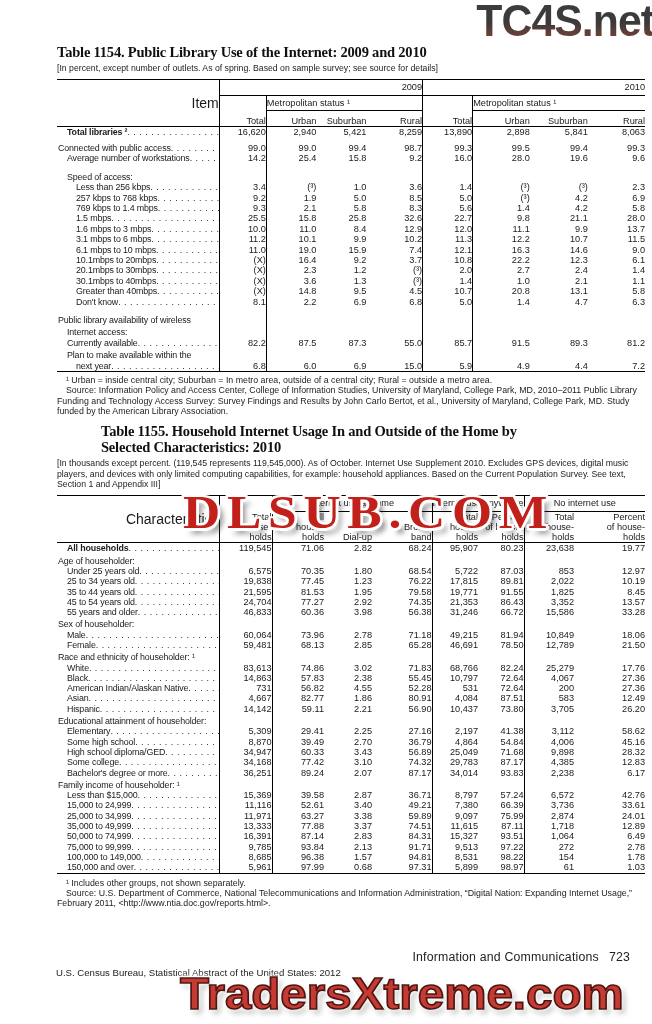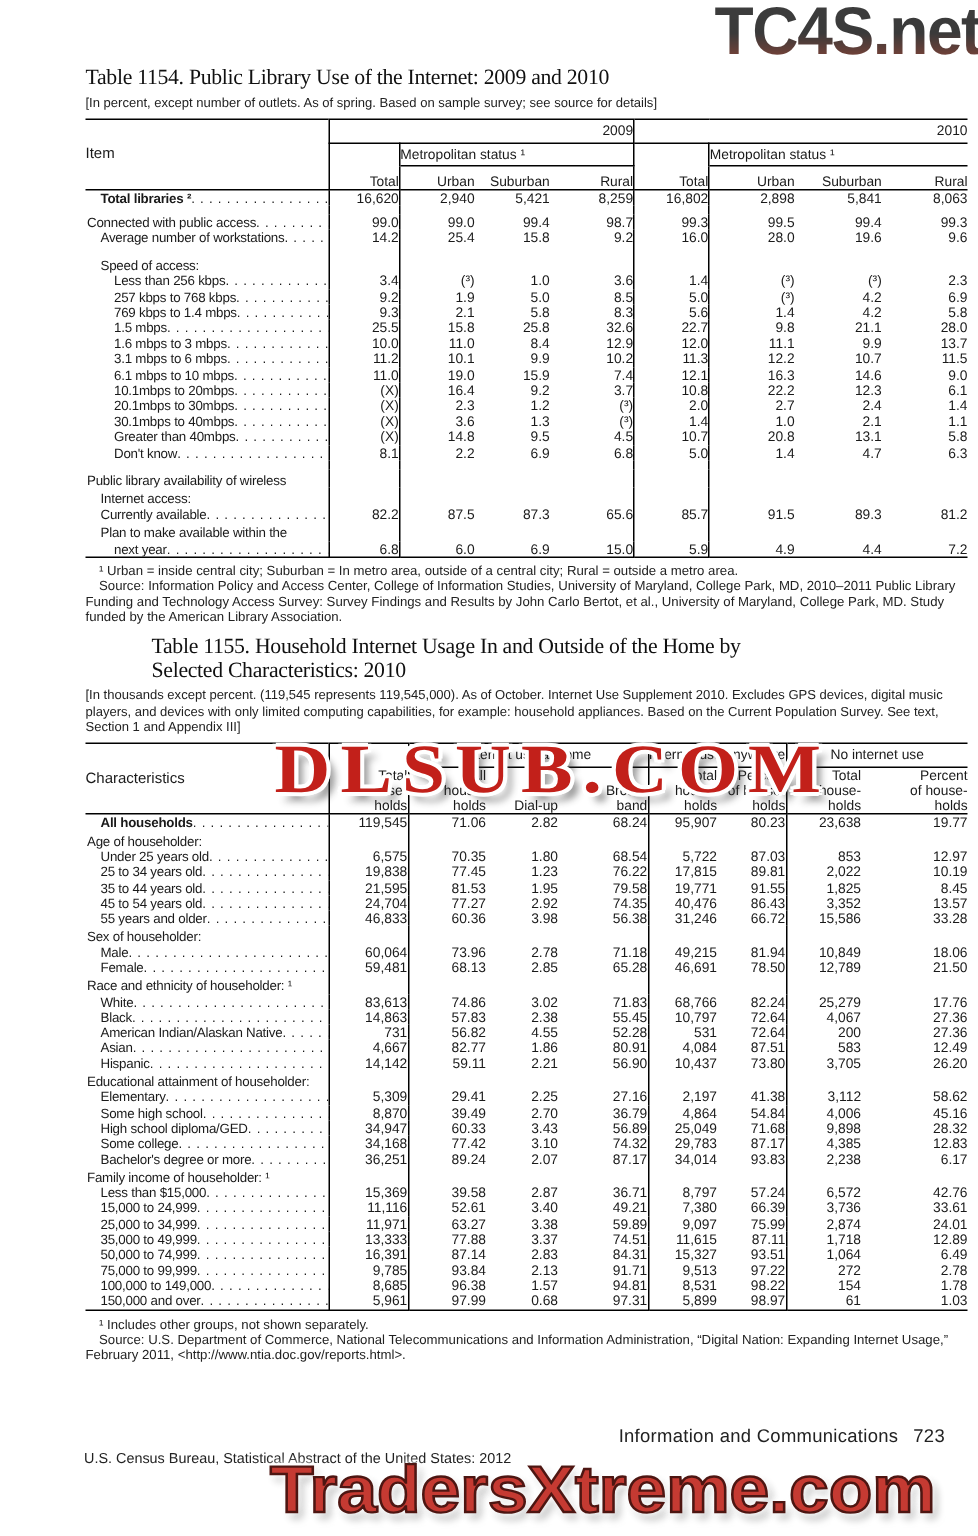--- a/index.html
+++ b/index.html
@@ -1,33 +1,33 @@
 <!DOCTYPE html>
 <html><head>
 <meta charset="utf-8">
 <style>
   html,body{margin:0;padding:0;}
   body{width:652px;height:1024px;background:#fff;font-family:"Liberation Sans",sans-serif;color:#1a1a1a;}
   .page{position:relative;width:652px;height:1024px;overflow:hidden;background:#fff;}
   .content{position:absolute;top:0;left:57px;width:588px;padding-top:44px;}
 
-  .t-title{font-family:"Liberation Serif",serif;font-weight:normal;font-size:14.5px;line-height:16px;color:#101010;margin:0 0 3px 0;letter-spacing:-0.2px;}
+  .t-title{font-family:"Liberation Serif",serif;font-weight:bold;font-size:14.5px;line-height:16px;color:#101010;margin:0 0 3px 0;letter-spacing:-0.2px;}
   .t-title .tline{display:block;margin-left:44px;}
   .t-note{font-size:8.7px;line-height:10.5px;color:#222;margin:0 0 5px 0;}
 
   table.stat{border-collapse:collapse;width:588px;table-layout:fixed;border-top:1.1px solid #000;}
   table.stat th,table.stat td{padding:0;font-weight:normal;}
   .bR{border-right:1px solid #000;}
   .ub{border-bottom:1px solid #000;}
   thead th{font-size:9.2px;color:#1a1a1a;}
   .yearhead{text-align:right;height:15px;vertical-align:middle;}
   .metrohead{text-align:left;height:14px;vertical-align:middle;}
   .colhead{ text-align:right;padding-right:5px;height:15px;vertical-align:bottom;padding-bottom:2px;}
   .hdrbottom th{border-bottom:1.2px solid #000;}
-  .itemhead,.charhead{text-align:left;vertical-align:middle;font-size:10px;border-bottom:1.2px solid #000;}
+  .itemhead,.charhead{text-align:right;vertical-align:middle;font-size:14px;border-bottom:1.2px solid #000;}
   .grouphead{text-align:center;height:15px;vertical-align:middle;}
   .stack{text-align:right;padding:0 4px 2px 0;vertical-align:bottom;white-space:pre-line;line-height:10.2px;font-size:9.2px;}
 
   tbody td{font-size:9.2px;height:10.4px;line-height:10.4px;vertical-align:bottom;}
   #tb1155 td{height:10.3px;line-height:10.3px;}
   tbody tr:last-child td{border-bottom:1.2px solid #000;}
   .num{text-align:right;padding-right:5px;white-space:nowrap;}
   .lblcell{overflow:hidden;}
   .lblwrap{display:flex;align-items:flex-start;overflow:hidden;}
   .lbltxt{white-space:nowrap;font-size:8.9px;letter-spacing:-0.15px;}
@@ -109,21 +109,21 @@
             <td class="lblcell ind1 bR">
               <span class="lblwrap">
                 <span class="lbltxt">Total libraries ²</span>
                 <span class="dots"></span>
               </span>
             </td>
             <td class="num bR">16,620</td>
             <td class="num">2,940</td>
             <td class="num">5,421</td>
             <td class="num bR">8,259</td>
-            <td class="num bR">16,802</td>
+            <td class="num bR">13,890</td>
             <td class="num">2,898</td>
             <td class="num">5,841</td>
             <td class="num">8,063</td>
           </tr>
           <tr class="spacer">
             <td class="lblcell ind0 bR"></td>
             <td class="num bR"></td>
             <td class="num"></td>
             <td class="num"></td>
             <td class="num bR"></td>
@@ -426,21 +426,21 @@
           <tr>
             <td class="lblcell ind1 bR">
               <span class="lblwrap">
                 <span class="lbltxt">Currently available</span>
                 <span class="dots"></span>
               </span>
             </td>
             <td class="num bR">82.2</td>
             <td class="num">87.5</td>
             <td class="num">87.3</td>
-            <td class="num bR">65.6</td>
+            <td class="num bR">55.0</td>
             <td class="num bR">85.7</td>
             <td class="num">91.5</td>
             <td class="num">89.3</td>
             <td class="num">81.2</td>
           </tr>
           <tr class="secrow">
             <td class="lblcell ind1 bR">
               <span class="lblwrap">
                 <span class="lbltxt">Plan to make available within the</span>
               </span>
@@ -612,21 +612,21 @@
             <td class="lblcell ind1 bR">
               <span class="lblwrap">
                 <span class="lbltxt">45 to 54 years old</span>
                 <span class="dots"></span>
               </span>
             </td>
             <td class="num bR">24,704</td>
             <td class="num">77.27</td>
             <td class="num">2.92</td>
             <td class="num bR">74.35</td>
-            <td class="num">40,476</td>
+            <td class="num">21,353</td>
             <td class="num bR">86.43</td>
             <td class="num">3,352</td>
             <td class="num">13.57</td>
           </tr>
           <tr>
             <td class="lblcell ind1 bR">
               <span class="lblwrap">
                 <span class="lbltxt">55 years and older</span>
                 <span class="dots"></span>
               </span>

